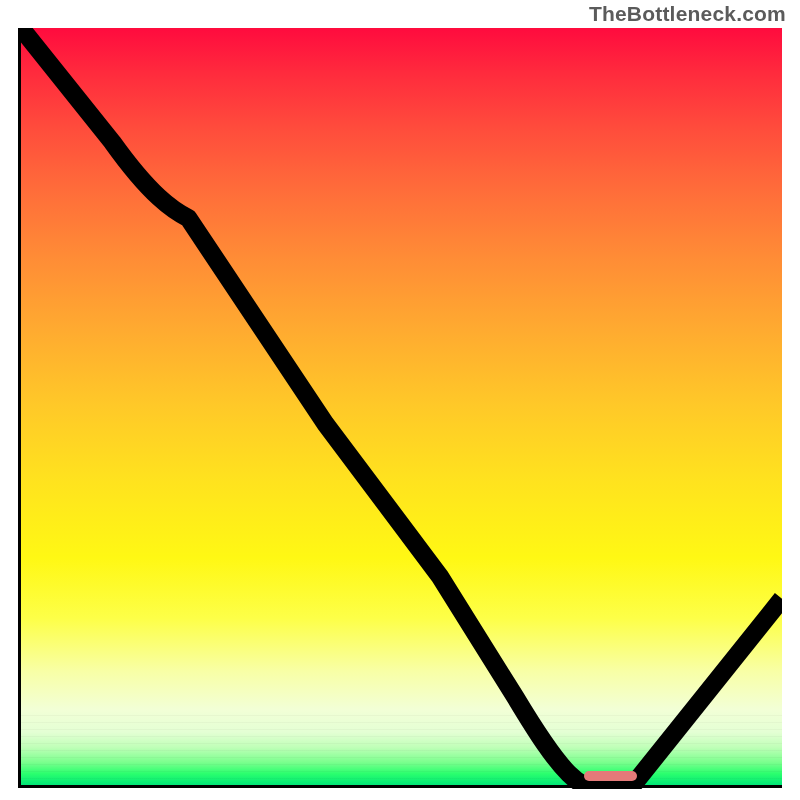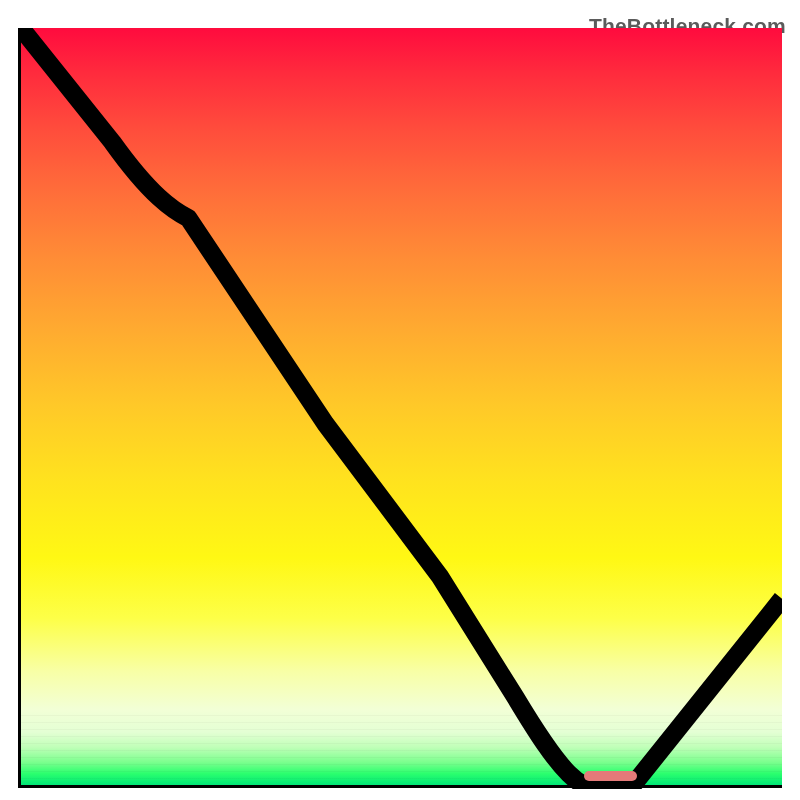--- a/index.html
+++ b/index.html
@@ -6,21 +6,21 @@
   body {
     width: 800px;
     height: 800px;
     background: #ffffff;
     font-family: Arial, Helvetica, sans-serif;
     position: relative;
     overflow: hidden;
   }
   .watermark {
     position: absolute;
-    top: 14px;
+    top: 2px;
     right: 14px;
     font-size: 21px;
     font-weight: 600;
     color: #5b5b5b;
     letter-spacing: 0.2px;
   }
   .plot-area {
     position: absolute;
     left: 18px;
     top: 28px;

